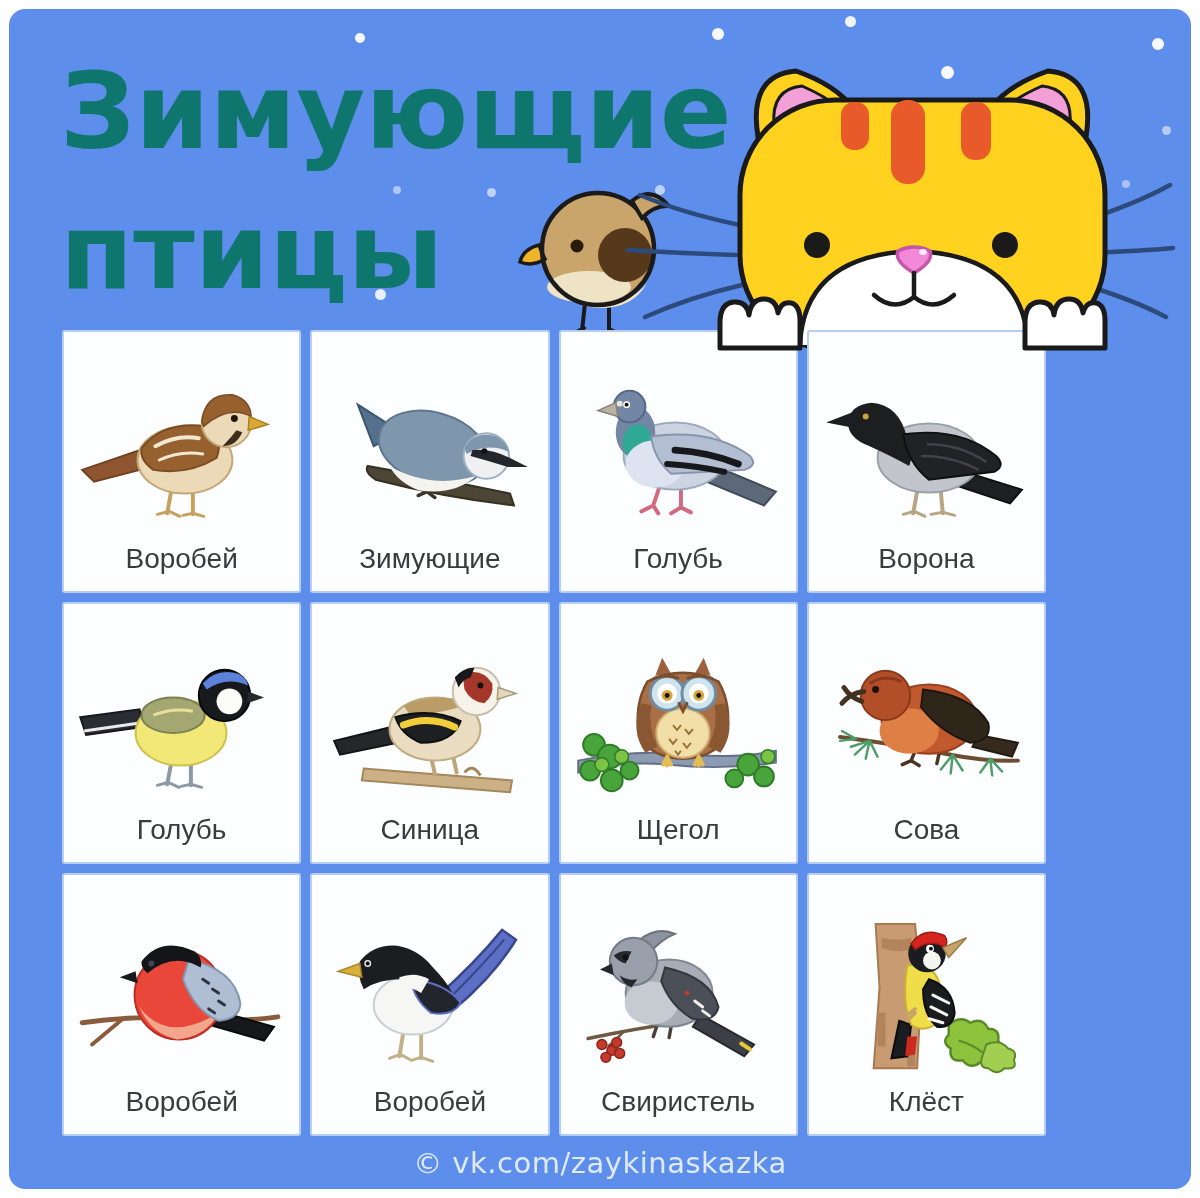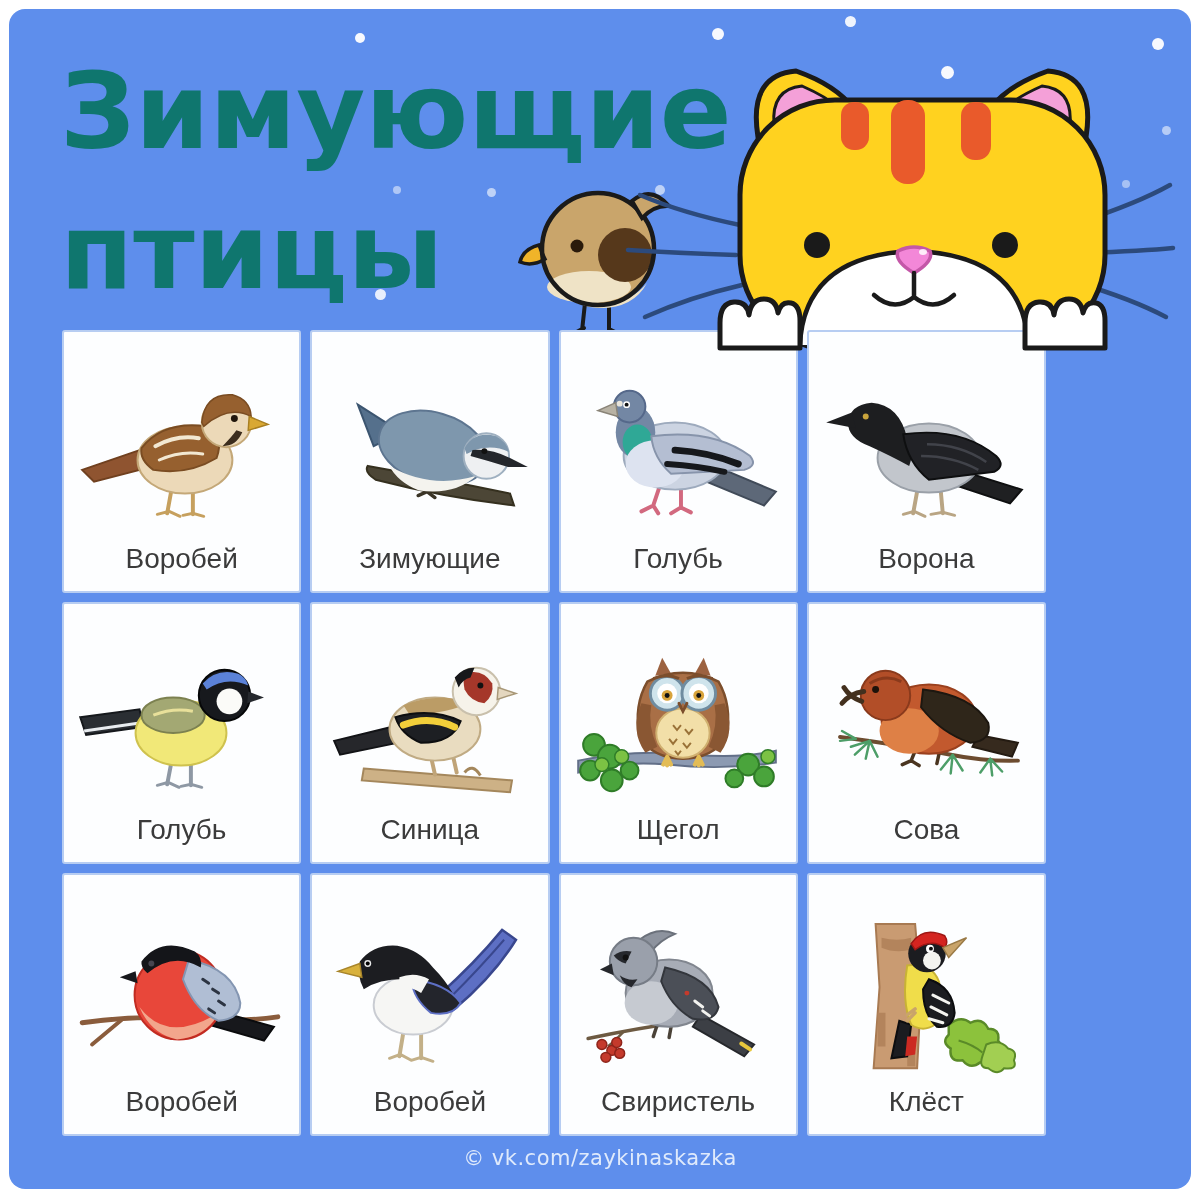--- a/index.html
+++ b/index.html
@@ -23,21 +23,21 @@
           justify-content:flex-end; overflow:hidden; }
   .card svg.bird { width:228px; height:168px; margin-bottom:2px; }
   .card-label { font-family:"Liberation Sans", sans-serif; font-size:28px;
                 color:#3b3b3b; margin-bottom:18px; line-height:1; }
 
   .cat-head-svg { position:absolute; left:620px; top:45px; width:560px; height:310px; z-index:1; }
   .cat-paws-svg { position:absolute; left:620px; top:45px; width:560px; height:310px; z-index:3; }
   .mascot-svg   { position:absolute; left:505px; top:185px; width:180px; height:152px; z-index:1; }
 
   .watermark { position:absolute; left:0; right:0; top:1146px; z-index:1;
-               text-align:center; font-size:21px; letter-spacing:0.5px;
+               text-align:center; font-size:29px; letter-spacing:0.5px;
                color:rgba(234,242,253,0.92); }
 </style>
 </head>
 <body>
 
 <div class="poster">
   <div class="bg"></div>
   <div id="snow-layer">
       <div class="snow-dot" style="left: 355px; top: 33px; width: 10px; height: 10px; opacity: 0.95;"></div>
       <div class="snow-dot" style="left: 712px; top: 28px; width: 12px; height: 12px; opacity: 0.95;"></div>

